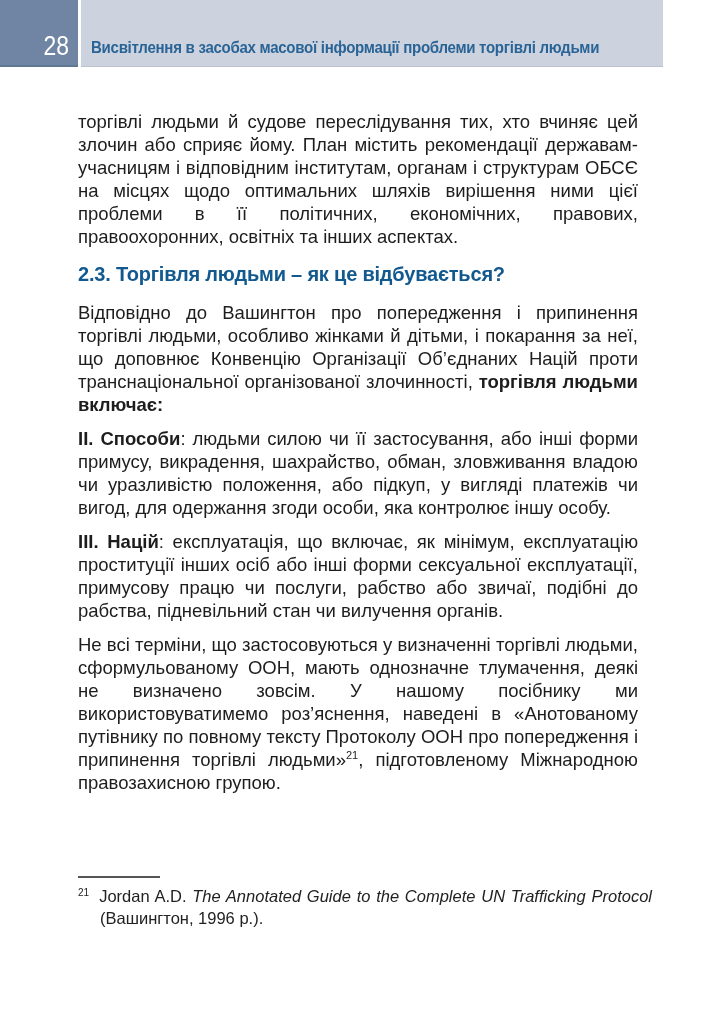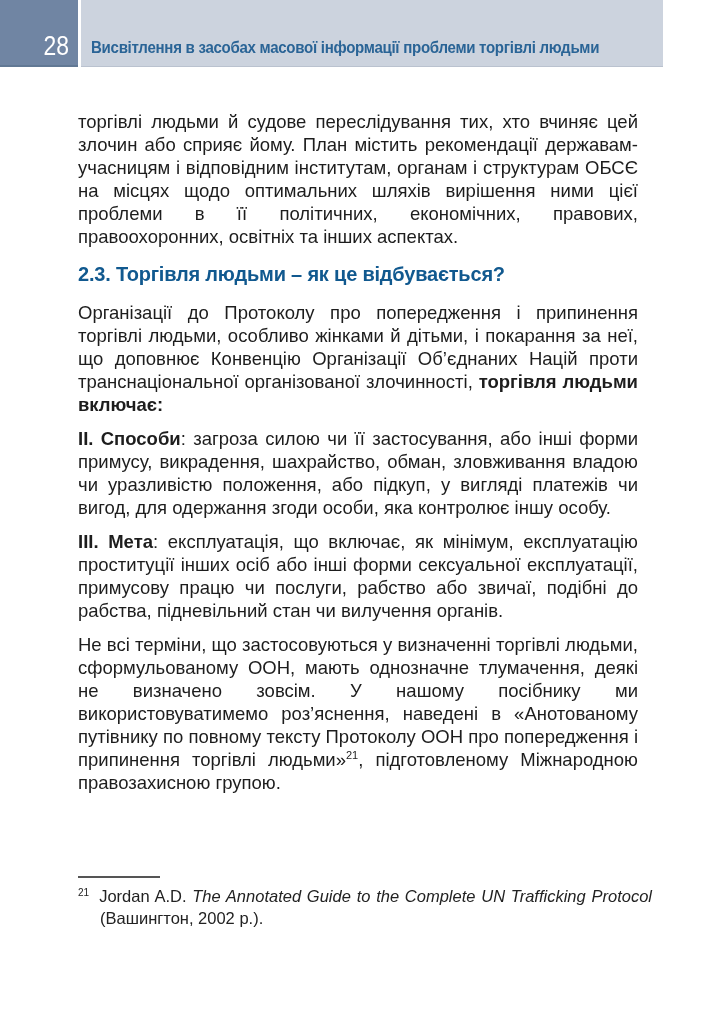--- a/index.html
+++ b/index.html
@@ -140,38 +140,38 @@
 
   <main class="content">
 
     <p>
       <span>торгівлі людьми й судове переслідування тих, хто вчиняє цей злочин або сприяє йому. План містить рекомендації державам-учасницям і відповідним інститутам, органам і структурам ОБСЄ на місцях щодо оптимальних шляхів вирішення ними цієї проблеми в її політичних, економічних, правових, правоохоронних, освітніх та інших аспектах.</span>
     </p>
 
     <h2 class="section-heading">2.3. Торгівля людьми – як це відбувається?</h2>
 
     <p>
-      <span>Організації до Протоколу про попередження і припинення торгівлі людьми, особливо жінками й дітьми, і покарання за неї, що доповнює Конвенцію Організації Об’єднаних Націй проти транснаціональної організованої злочинності, </span><span class="bold">торгівля людьми включає:</span>
+      <span>Відповідно до Вашингтон про попередження і припинення торгівлі людьми, особливо жінками й дітьми, і покарання за неї, що доповнює Конвенцію Організації Об’єднаних Націй проти транснаціональної організованої злочинності, </span><span class="bold">торгівля людьми включає:</span>
     </p>
 
 
     <p>
-      <span class="bold">ІІ. Способи</span><span>: загроза силою чи її застосування, або інші форми примусу, викрадення, шахрайство, обман, зловживання владою чи уразливістю положення, або підкуп, у вигляді платежів чи вигод, для одержання згоди особи, яка контролює іншу особу.</span>
+      <span class="bold">ІІ. Способи</span><span>: людьми силою чи її застосування, або інші форми примусу, викрадення, шахрайство, обман, зловживання владою чи уразливістю положення, або підкуп, у вигляді платежів чи вигод, для одержання згоди особи, яка контролює іншу особу.</span>
     </p>
 
     <p>
-      <span class="bold">ІІІ. Мета</span><span>: експлуатація, що включає, як мінімум, експлуатацію проституції інших осіб або інші форми сексуальної експлуатації, примусову працю чи послуги, рабство або звичаї, подібні до рабства, підневільний стан чи вилучення органів.</span>
+      <span class="bold">ІІІ. Націй</span><span>: експлуатація, що включає, як мінімум, експлуатацію проституції інших осіб або інші форми сексуальної експлуатації, примусову працю чи послуги, рабство або звичаї, подібні до рабства, підневільний стан чи вилучення органів.</span>
     </p>
 
     <p>
       <span>Не всі терміни, що застосовуються у визначенні торгівлі людьми, сформульованому ООН, мають однозначне тлумачення, деякі не визначено зовсім. У нашому посібнику ми використовуватимемо роз’яснення, наведені в «Анотованому путівнику по повному тексту Протоколу ООН про попередження і припинення торгівлі людьми»</span><sup class="fn-ref">21</sup><span>, підготовленому Міжнародною правозахисною групою.</span>
     </p>
 
   </main>
 
   <footer class="footnote">
     <hr class="footnote-rule">
     <p class="footnote-text">
-      <sup>21</sup><span>Jordan A.D. </span><span class="italic">The Annotated Guide to the Complete UN Trafficking Protocol</span><span> (Вашингтон, 2002 р.).</span>
+      <sup>21</sup><span>Jordan A.D. </span><span class="italic">The Annotated Guide to the Complete UN Trafficking Protocol</span><span> (Вашингтон, 1996 р.).</span>
     </p>
   </footer>
 
 </div>
 
 </body></html>

